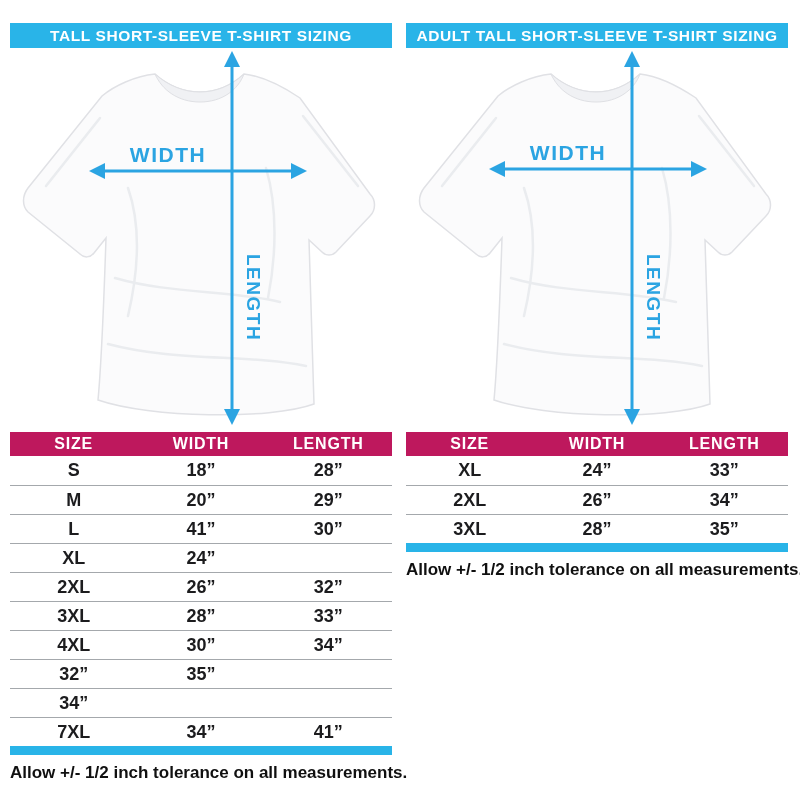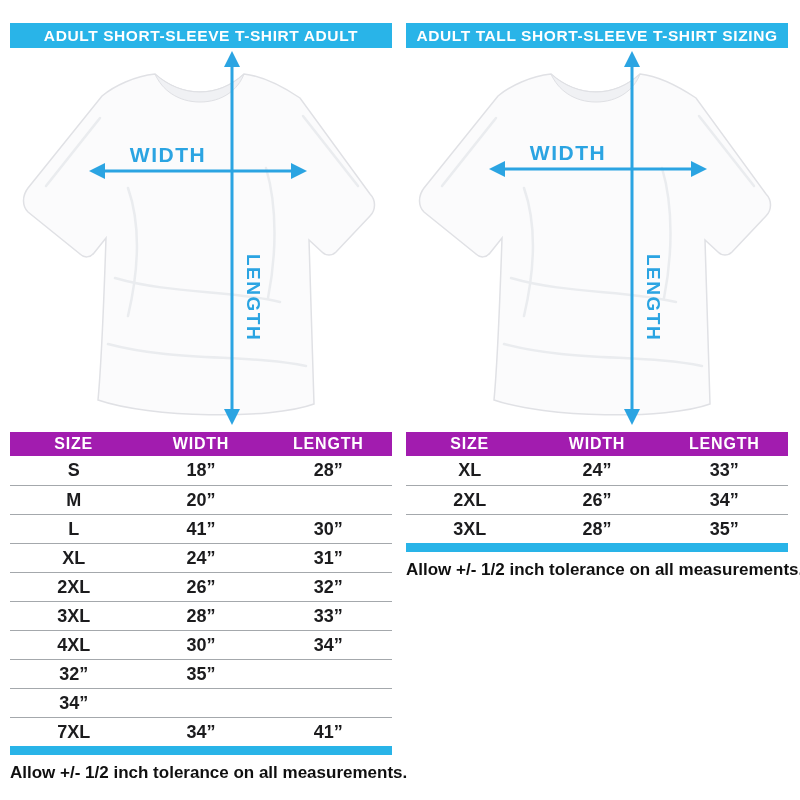--- a/index.html
+++ b/index.html
@@ -14,21 +14,21 @@
   .panel-header {
     height: 25px; line-height: 25px;
     background: #29b4e8;
     color: #ffffff; font-weight: bold; font-size: 15.5px;
     text-align: center; letter-spacing: 0.6px;
   }
   .shirt-box { height: 384px; position: relative; }
   .shirt-box svg { display: block; width: 100%; height: 100%; }
   .table-head {
     display: flex; height: 24px; align-items: center;
-    background: #a21caf;
+    background: #be185d;
   }
   .th {
     width: 33.333%; text-align: center;
     color: #ffffff; font-weight: bold; font-size: 16px; letter-spacing: 0.8px;
   }
   .tr { display: flex; height: 29px; align-items: center; border-top: 1px solid #a4a8ac; }
   .tr:first-child { border-top: none; }
   .td {
     width: 33.333%; text-align: center;
     color: #1c1c1e; font-weight: bold; font-size: 18px;
@@ -40,21 +40,21 @@
     white-space: nowrap;
   }
   .arrow-label { font-weight: bold; letter-spacing: 1.5px; }
 </style>
 </head>
 <body>
 
 <div class="wrap">
 
   <div class="panel">
-    <div class="panel-header">ADULT SHORT-SLEEVE T-SHIRT ADULT</div>
+    <div class="panel-header">TALL SHORT-SLEEVE T-SHIRT SIZING</div>
 
     <div class="shirt-box">
       <svg viewBox="0 0 382 384">
 
         <g>
           <path d="M145,26 C125,28 104,38 92,48 L18,140 C12,148 12,158 18,164 L70,206
                    C74,210 80,210 84,205 L96,190 C94,250 91,320 88,352
                    C140,370 260,372 304,356 L299,192 L312,204
                    C316,208 322,208 326,204 L360,168 C366,162 366,152 360,146
                    L290,50 C272,38 252,28 234,26 C208,50 172,50 145,26 Z" fill="#fbfbfc" stroke="#e0e1e5" stroke-width="1.5"></path>
@@ -91,30 +91,30 @@
     </div>
     <div>
         <div class="tr">
           <div class="td">S</div>
           <div class="td">18”</div>
           <div class="td">28”</div>
         </div>
         <div class="tr">
           <div class="td">M</div>
           <div class="td">20”</div>
+          <div class="td">29”</div>
         </div>
         <div class="tr">
           <div class="td">L</div>
           <div class="td">41”</div>
           <div class="td">30”</div>
         </div>
         <div class="tr">
           <div class="td">XL</div>
           <div class="td">24”</div>
-          <div class="td">31”</div>
         </div>
         <div class="tr">
           <div class="td">2XL</div>
           <div class="td">26”</div>
           <div class="td">32”</div>
         </div>
         <div class="tr">
           <div class="td">3XL</div>
           <div class="td">28”</div>
           <div class="td">33”</div>

